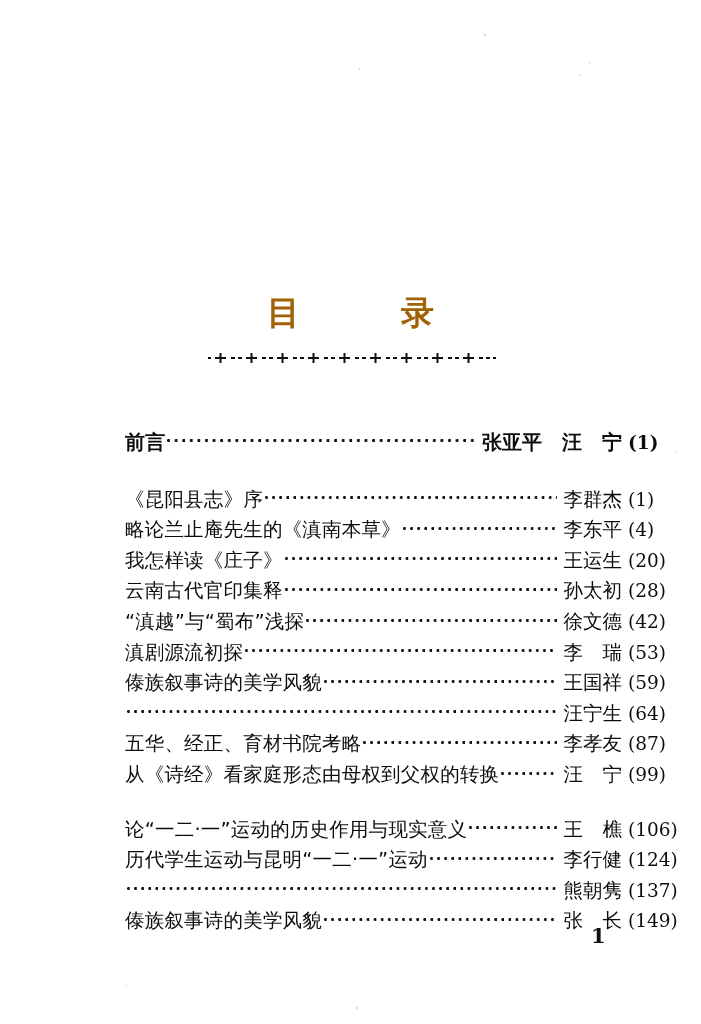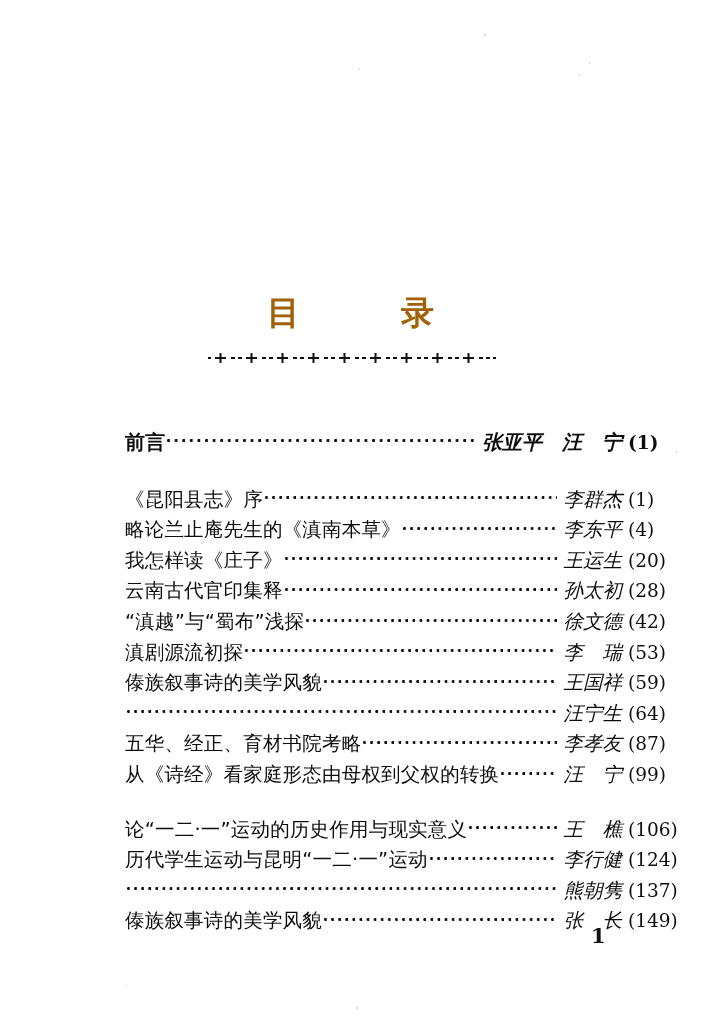--- a/index.html
+++ b/index.html
@@ -102,21 +102,20 @@
     background-size: 7.1px 3px;
     background-repeat: repeat-x;
   }
   .entry.lead .leader::before {
     background-size: 7.6px 3px;
   }
   .entry .author {
     flex: 0 0 auto;
     text-align: right;
     padding-left: 5px;
-    font-style: italic;
   }
   .entry .page-no {
     flex: 0 0 auto;
     width: 54px;
     text-align: left;
     padding-left: 6px;
     font-family: "DejaVu Serif", "Liberation Serif", serif;
     font-size: 18.5px;
   }
   .entry.lead .page-no {

